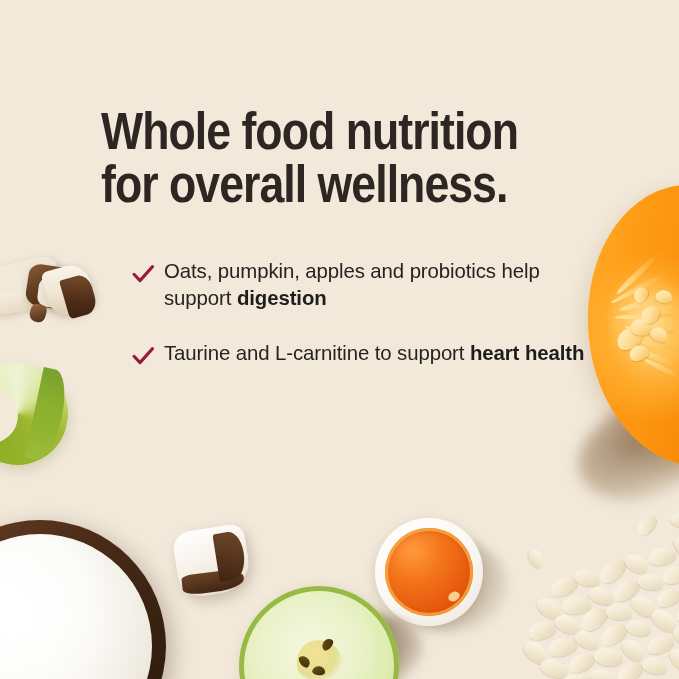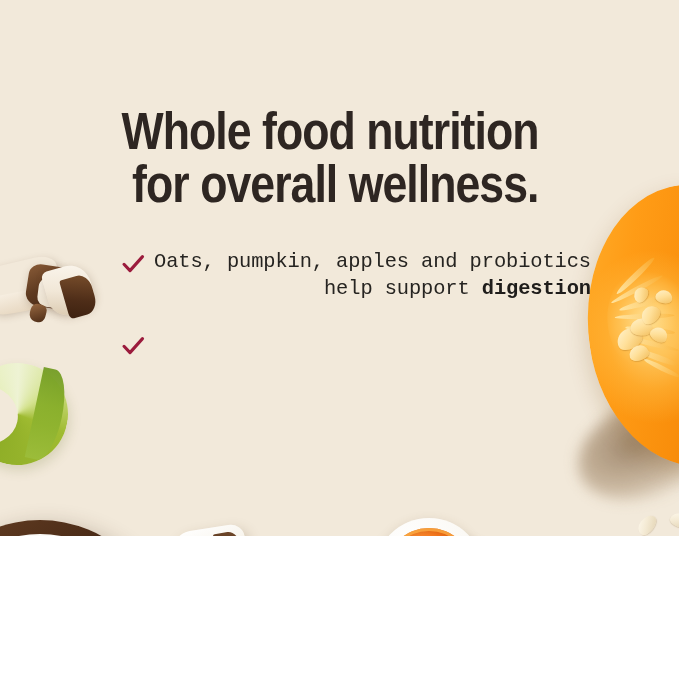--- a/index.html
+++ b/index.html
@@ -3,25 +3,24 @@
 <meta charset="utf-8">
 <style>
   html, body {
     margin: 0;
     padding: 0;
     background: #ffffff;
   }
   #stage {
     position: relative;
     width: 679px;
-    height: 536px;
+    height: 679px;
     overflow: hidden;
     background: #f2e9da;
     font-family: "Liberation Sans", sans-serif;
-    text-align: right;
   }
 
   
   .food { position: absolute; }
 
   
   #pumpkin {
     left: 588px; top: 186px;
     width: 190px; height: 282px;
     border-radius: 58% 42% 46% 54% / 52% 50% 50% 48%;
@@ -429,34 +428,35 @@
       <div class="oat" style="left:150px;top:2px;width:20px;height:13px;transform:rotate(18deg);"></div>
 
     </div>
   </div>
 
   <div id="content">
 
     <h1 id="headline">Whole food nutrition
 for overall wellness.</h1>
 
-    <ul id="bullets" style="list-style:none;margin:0;padding:0;font-family:Liberation Mono, monospace;">
+    <ul id="bullets" style="list-style:none;margin:10px;padding:0;">
 
       <li class="bullet">
         <span class="check">
           <svg viewBox="0 0 24 24" aria-hidden="true">
             <path d="M3 12.3 L9 18.6 L21.5 4.6" fill="none" stroke="#9b1b3c" stroke-width="3.1" stroke-linecap="round" stroke-linejoin="round"></path>
           </svg>
         </span>
         <span class="btext"><span>Oats, pumpkin, apples and probiotics help support </span><b>digestion</b></span>
       </li>
 
 
       <li class="bullet">
         <span class="check">
           <svg viewBox="0 0 24 24" aria-hidden="true">
             <path d="M3 12.3 L9 18.6 L21.5 4.6" fill="none" stroke="#9b1b3c" stroke-width="3.1" stroke-linecap="round" stroke-linejoin="round"></path>
           </svg>
         </span>
+        <span class="btext"><span>Taurine and L-carnitine to support </span><b>heart health</b></span>
       </li>
     </ul>
   </div>
 </div>
 
 </body></html>

